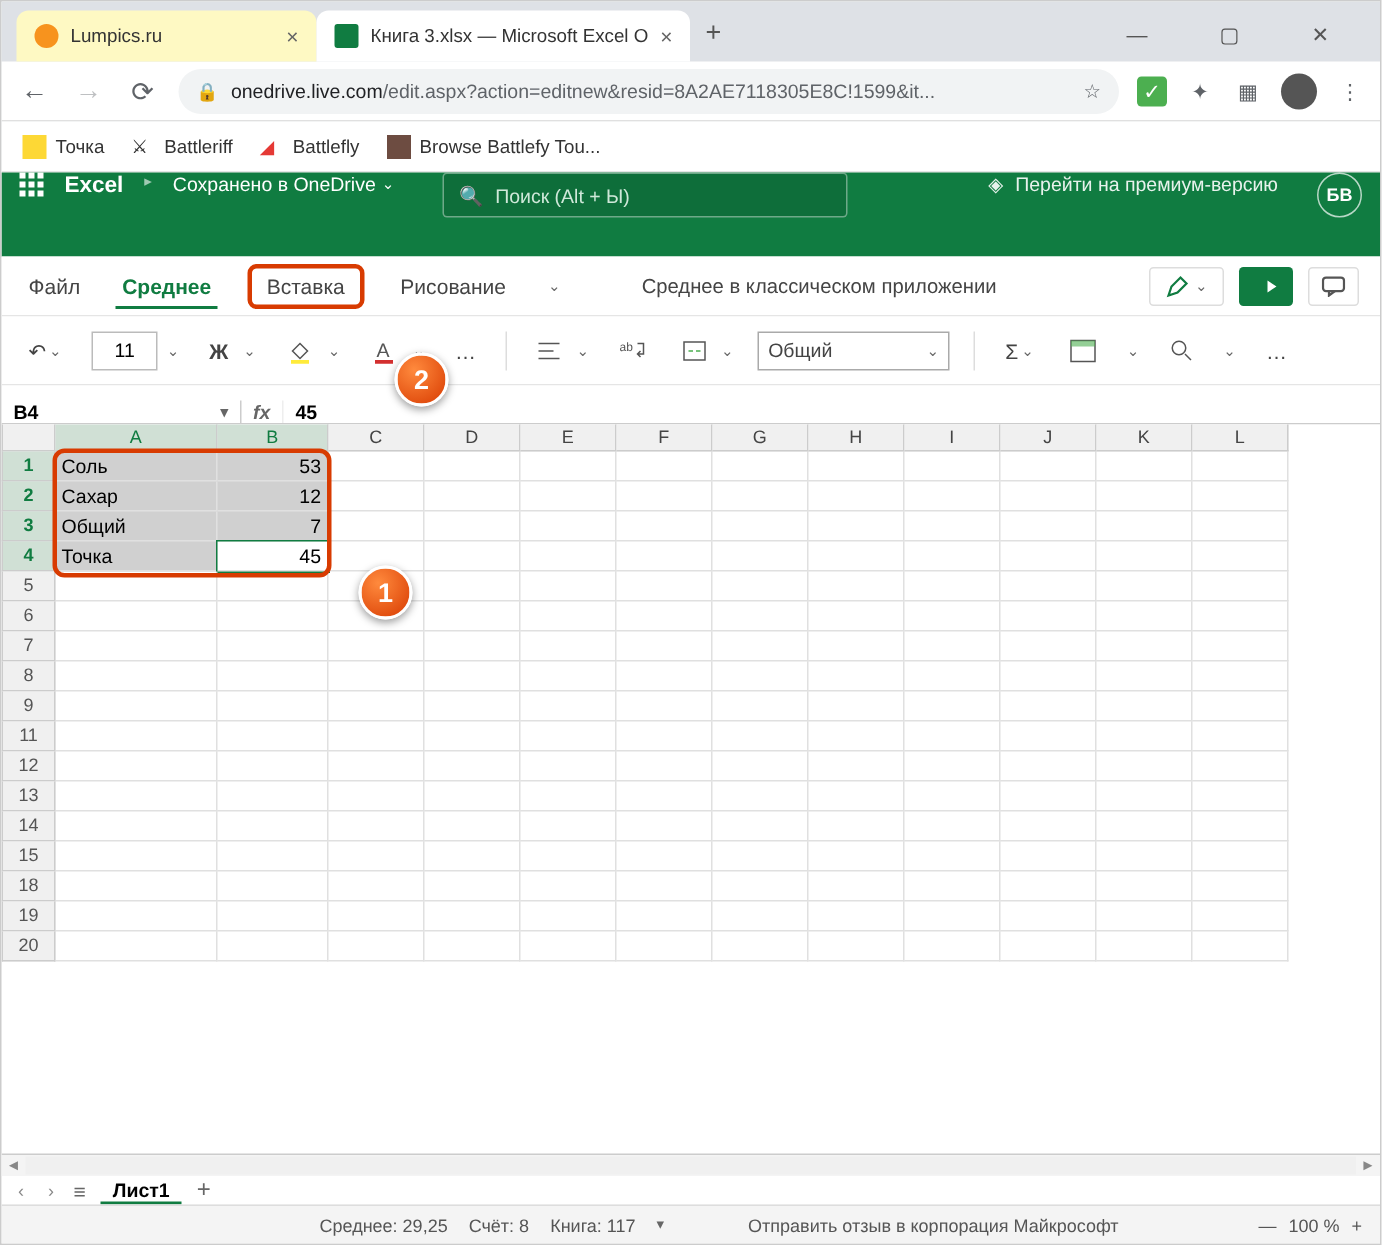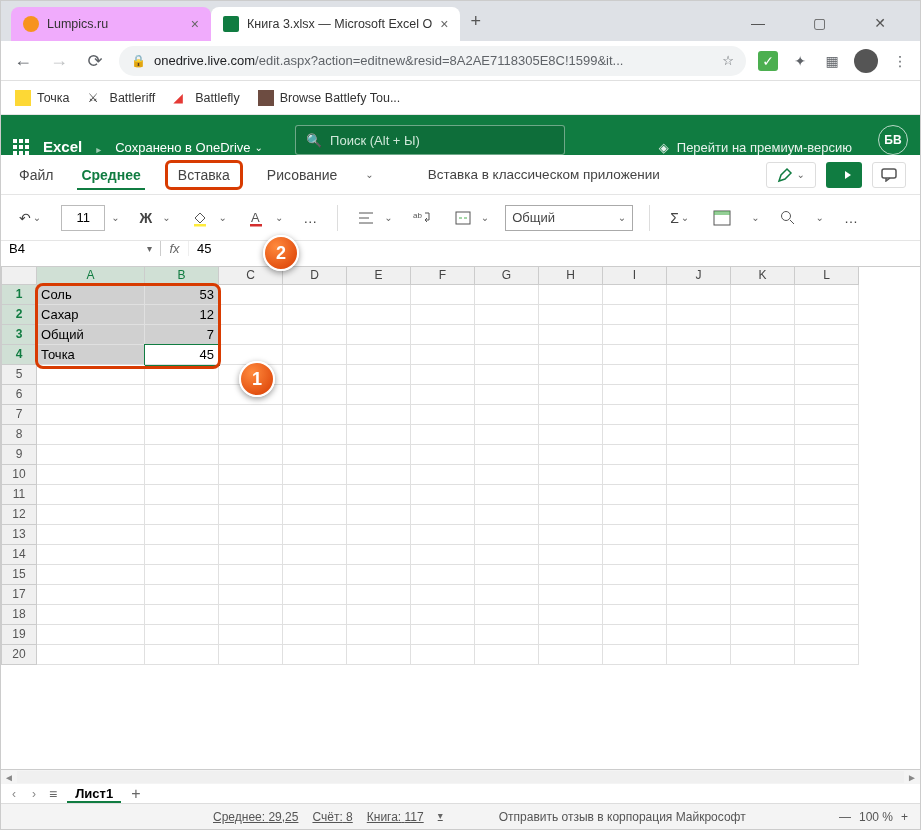--- a/index.html
+++ b/index.html
@@ -5,39 +5,39 @@
 * { box-sizing: border-box; margin: 0; padding: 0; font-family: "Segoe UI", Arial, sans-serif; }
 body { background: #fff; width: 921px; height: 830px; overflow: hidden; position: relative; border: 1px solid #ccc; }
 
 
 .browser-chrome { background: #dfe1e5; }
 .window-controls { position: absolute; top: 8px; right: 0; display: flex; gap: 28px; padding-right: 24px; }
 .window-controls span { font-size: 14px; color: #555; cursor: pointer; padding: 6px 10px; }
 
 .tabs-row { display: flex; align-items: center; height: 40px; background: #dee1e6; padding-left: 10px; }
 .browser-tab { display: flex; align-items: center; background: #fff; height: 34px; padding: 0 12px; border-radius: 8px 8px 0 0; margin-top: 6px; font-size: 12.5px; color: #333; min-width: 200px; gap: 8px; }
-.browser-tab.inactive { background: #f0abfc; justify-content: space-between; }
+.browser-tab.inactive { background: #fef9c3; justify-content: space-between; }
 .browser-tab .favicon { width: 16px; height: 16px; border-radius: 50%; display: inline-block; }
 .browser-tab .close { margin-left: auto; font-size: 14px; color: #666; cursor: pointer; }
 .new-tab { font-size: 18px; color: #555; padding: 0 10px; cursor: pointer; }
 
 .url-row { display: flex; align-items: center; height: 40px; background: #fff; padding: 0 10px; gap: 12px; border-bottom: 1px solid #e0e0e0; }
 .nav-btn { font-size: 18px; color: #5f6368; cursor: pointer; width: 24px; text-align: center; }
 .url-bar { flex: 1; display: flex; align-items: center; background: #f1f3f4; border-radius: 16px; height: 30px; padding: 0 12px; font-size: 13px; color: #5f6368; gap: 8px; }
 .url-bar .lock { font-size: 12px; }
 .url-host { color: #202124; }
 .ext-icon { width: 20px; height: 20px; display: flex; align-items: center; justify-content: center; font-size: 14px; color: #5f6368; cursor: pointer; }
 .avatar-sm { width: 24px; height: 24px; border-radius: 50%; background: #555; }
 
 .bookmarks-row { display: flex; align-items: center; height: 34px; background: #fff; padding: 0 14px; gap: 18px; font-size: 12.5px; color: #333; border-bottom: 1px solid #e5e5e5; }
 .bookmark { display: flex; align-items: center; gap: 6px; cursor: pointer; }
 .bm-icon { width: 16px; height: 16px; display: inline-block; }
 
 
-.excel-header { display: flex; align-items: flex-end; height: 40px; background: #107c41; color: #fff; padding: 0 12px; gap: 14px; }
+.excel-header { display: flex; align-items: flex-start; height: 56px; background: #107c41; color: #fff; padding: 0 12px; gap: 14px; }
 .waffle { display: grid; grid-template-columns: repeat(3, 4px); grid-template-rows: repeat(3, 4px); gap: 2px; cursor: pointer; }
 .waffle span { background: #fff; }
 .app-name { font-weight: 600; font-size: 15px; }
 .saved-text { font-size: 13px; display: flex; align-items: center; gap: 4px; cursor: pointer; }
 .search-box { flex: 0 0 270px; margin-left: 18px; height: 30px; background: #0e6e3a; border: 1px solid rgba(255,255,255,0.4); border-radius: 3px; display: flex; align-items: center; padding: 0 10px; color: #cfe8d9; gap: 8px; font-size: 13px; }
 .premium { margin-left: auto; display: flex; align-items: center; gap: 8px; font-size: 13px; cursor: pointer; opacity: 0.9; }
 .avatar-badge { width: 30px; height: 30px; border: 1.5px solid rgba(255,255,255,0.7); border-radius: 50%; display: flex; align-items: center; justify-content: center; font-size: 12px; font-weight: 600; margin-left: 12px; }
 
 
 .ribbon-tabs { display: flex; align-items: center; height: 40px; background: #fff; padding: 0 14px; gap: 20px; font-size: 14px; color: #444; border-bottom: 1px solid #e5e5e5; }
@@ -53,21 +53,21 @@
 
 
 .toolbar { display: flex; align-items: center; height: 46px; background: #fff; padding: 0 14px; gap: 16px; border-bottom: 1px solid #e5e5e5; font-size: 14px; color: #444; }
 .tb-group { display: flex; align-items: center; gap: 6px; }
 .tb-btn { cursor: pointer; padding: 3px 4px; display: flex; align-items: center; gap: 2px; }
 .font-size-input { width: 44px; height: 26px; border: 1px solid #bbb; text-align: center; font-size: 13px; }
 .dd { font-size: 10px; color: #666; }
 .number-format { width: 128px; height: 26px; border: 1px solid #aaa; padding: 0 6px; font-size: 13px; display: flex; align-items: center; justify-content: space-between; cursor: pointer; }
 
 
-.formula-bar { display: flex; align-items: flex-start; height: 26px; background: #fff; border-bottom: 1px solid #ccc; font-size: 13px; }
+.formula-bar { display: flex; align-items: flex-end; height: 26px; background: #fff; border-bottom: 1px solid #ccc; font-size: 13px; font-weight: bold; }
 .name-box { width: 160px; border-right: 1px solid #ccc; padding: 0 8px; display: flex; align-items: center; justify-content: space-between; }
 .fx { width: 28px; text-align: center; color: #666; font-style: italic; border-right: 1px solid #eee; }
 .formula-input { flex: 1; padding: 0 8px; }
 
 
 .grid-wrap { position: relative; background: #fff; }
 .col-headers { display: flex; height: 18px; }
 .corner { width: 36px; background: #f0f0f0; border: 1px solid #ccc; border-top: none; }
 .col-h { width: 64px; background: #f0f0f0; border: 1px solid #ccc; border-left: none; border-top: none; font-size: 12px; color: #444; text-align: center; line-height: 17px; cursor: pointer; }
 .col-h.sel { background: #d0e0d5; color: #107c41; }
@@ -91,21 +91,21 @@
 .hscroll .arrow { width: 16px; text-align: center; font-size: 10px; color: #888; cursor: pointer; }
 .hscroll .track { flex: 1; height: 12px; background: #f0f0f0; position: relative; }
 .sheet-tabs { display: flex; align-items: center; height: 20px; padding: 0 8px; gap: 10px; font-size: 13px; }
 .sheet-nav { font-size: 12px; color: #888; cursor: pointer; padding: 0 3px; }
 .sheet-tab { padding: 0 8px; border-bottom: 2px solid #107c41; font-weight: 600; cursor: pointer; }
 .add-sheet { font-size: 16px; color: #666; cursor: pointer; }
 .menu-lines { font-size: 14px; color: #666; cursor: pointer; }
 
 
 .status-bar { position: absolute; bottom: 0; left: 0; right: 0; height: 26px; background: #f4f4f4; border-top: 1px solid #ddd; display: flex; align-items: center; font-size: 12px; color: #555; padding: 0 12px; gap: 16px; }
-.status-bar .stats { margin-left: 200px; display: flex; gap: 14px; text-decoration: underline; }
+.status-bar .stats { margin-left: 200px; display: flex; gap: 14px; }
 .status-bar .feedback { margin-left: 40px; cursor: pointer; }
 .status-bar .zoom { margin-left: auto; display: flex; align-items: center; gap: 8px; }
 
 svg { display: block; }
 </style>
 </head>
 <body>
 
 <div class="browser-chrome">
   <div class="window-controls">
@@ -191,21 +191,21 @@
 </div>
 
 <div class="ribbon-tabs">
   <span class="ribbon-tab">Файл</span>
   <span class="ribbon-tab active">Среднее</span>
   <span class="ribbon-tab highlight">Вставка</span>
   <span class="ribbon-tab">Рисование</span>
   <span class="tb-btn">
       <span class="dd">⌄</span>
     </span>
-  <span class="desktop-link">Вставка в классическом приложении</span>
+  <span class="desktop-link">Среднее в классическом приложении</span>
   <div class="ribbon-right">
     <div class="edit-btn">
       <svg width="16" height="16" viewBox="0 0 16 16">
           <path d="M2 14 L4 8 L10 2 L14 6 L8 12 L2 14 Z" fill="none" stroke="#107c41" stroke-width="1.5"></path>
         </svg>
       <span class="dd">⌄</span>
     </div>
     <div class="share-btn">
       <svg width="16" height="14" viewBox="0 0 16 14">
           <path d="M1 7 L9 7 L9 3 L15 7 L9 11 L9 7" fill="#fff"></path>
@@ -457,35 +457,20 @@
         <div class="cell" style="width: 64px;"></div>
         <div class="cell" style="width: 64px;"></div>
         <div class="cell" style="width: 64px;"></div>
         <div class="cell" style="width: 64px;"></div>
         <div class="cell" style="width: 64px;"></div>
         <div class="cell" style="width: 64px;"></div>
         <div class="cell" style="width: 64px;"></div>
         <div class="cell" style="width: 64px;"></div>
       </div>
       <div class="row">
-        <div class="row-h">10</div>
-        <div class="cell colA"></div>
-        <div class="cell colB"></div>
-        <div class="cell" style="width: 64px;"></div>
-        <div class="cell" style="width: 64px;"></div>
-        <div class="cell" style="width: 64px;"></div>
-        <div class="cell" style="width: 64px;"></div>
-        <div class="cell" style="width: 64px;"></div>
-        <div class="cell" style="width: 64px;"></div>
-        <div class="cell" style="width: 64px;"></div>
-        <div class="cell" style="width: 64px;"></div>
-        <div class="cell" style="width: 64px;"></div>
-        <div class="cell" style="width: 64px;"></div>
-      </div>
-      <div class="row">
         <div class="row-h">11</div>
         <div class="cell colA"></div>
         <div class="cell colB"></div>
         <div class="cell" style="width: 64px;"></div>
         <div class="cell" style="width: 64px;"></div>
         <div class="cell" style="width: 64px;"></div>
         <div class="cell" style="width: 64px;"></div>
         <div class="cell" style="width: 64px;"></div>
         <div class="cell" style="width: 64px;"></div>
         <div class="cell" style="width: 64px;"></div>
@@ -533,35 +518,20 @@
         <div class="cell" style="width: 64px;"></div>
         <div class="cell" style="width: 64px;"></div>
         <div class="cell" style="width: 64px;"></div>
         <div class="cell" style="width: 64px;"></div>
         <div class="cell" style="width: 64px;"></div>
         <div class="cell" style="width: 64px;"></div>
         <div class="cell" style="width: 64px;"></div>
       </div>
       <div class="row">
         <div class="row-h">15</div>
-        <div class="cell colA"></div>
-        <div class="cell colB"></div>
-        <div class="cell" style="width: 64px;"></div>
-        <div class="cell" style="width: 64px;"></div>
-        <div class="cell" style="width: 64px;"></div>
-        <div class="cell" style="width: 64px;"></div>
-        <div class="cell" style="width: 64px;"></div>
-        <div class="cell" style="width: 64px;"></div>
-        <div class="cell" style="width: 64px;"></div>
-        <div class="cell" style="width: 64px;"></div>
-        <div class="cell" style="width: 64px;"></div>
-        <div class="cell" style="width: 64px;"></div>
-      </div>
-      <div class="row">
-        <div class="row-h">17</div>
         <div class="cell colA"></div>
         <div class="cell colB"></div>
         <div class="cell" style="width: 64px;"></div>
         <div class="cell" style="width: 64px;"></div>
         <div class="cell" style="width: 64px;"></div>
         <div class="cell" style="width: 64px;"></div>
         <div class="cell" style="width: 64px;"></div>
         <div class="cell" style="width: 64px;"></div>
         <div class="cell" style="width: 64px;"></div>
         <div class="cell" style="width: 64px;"></div>

